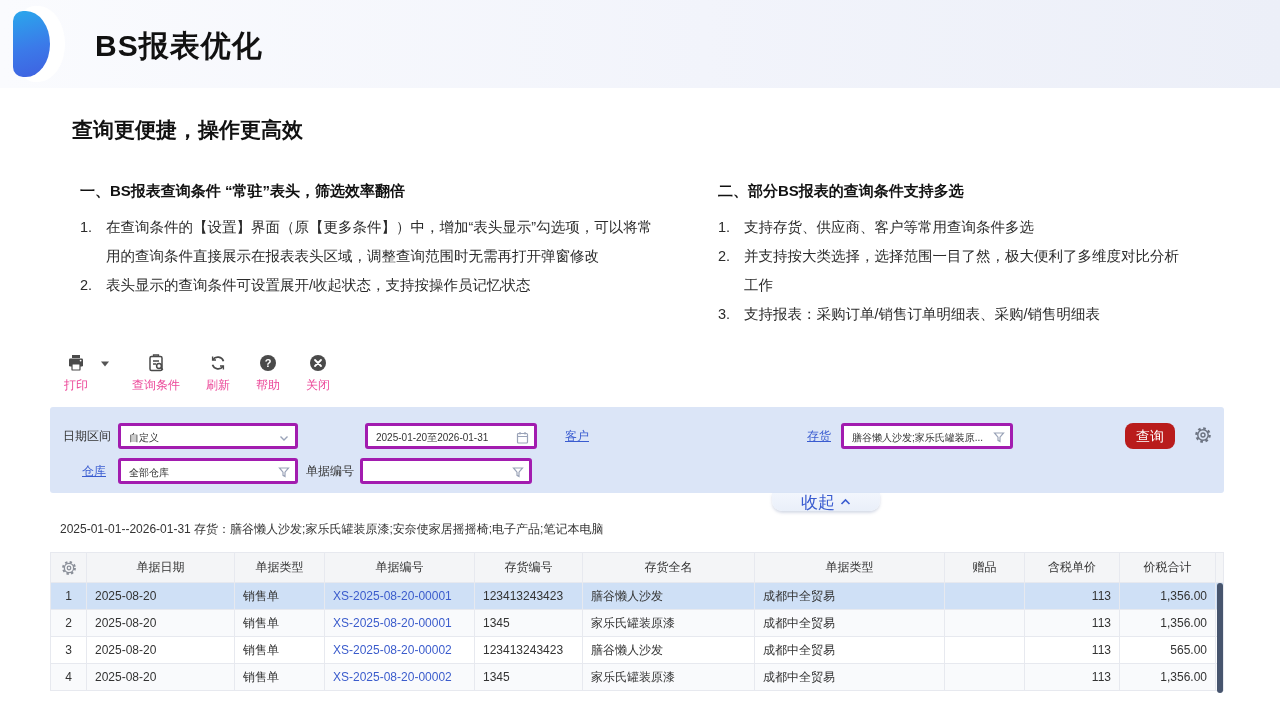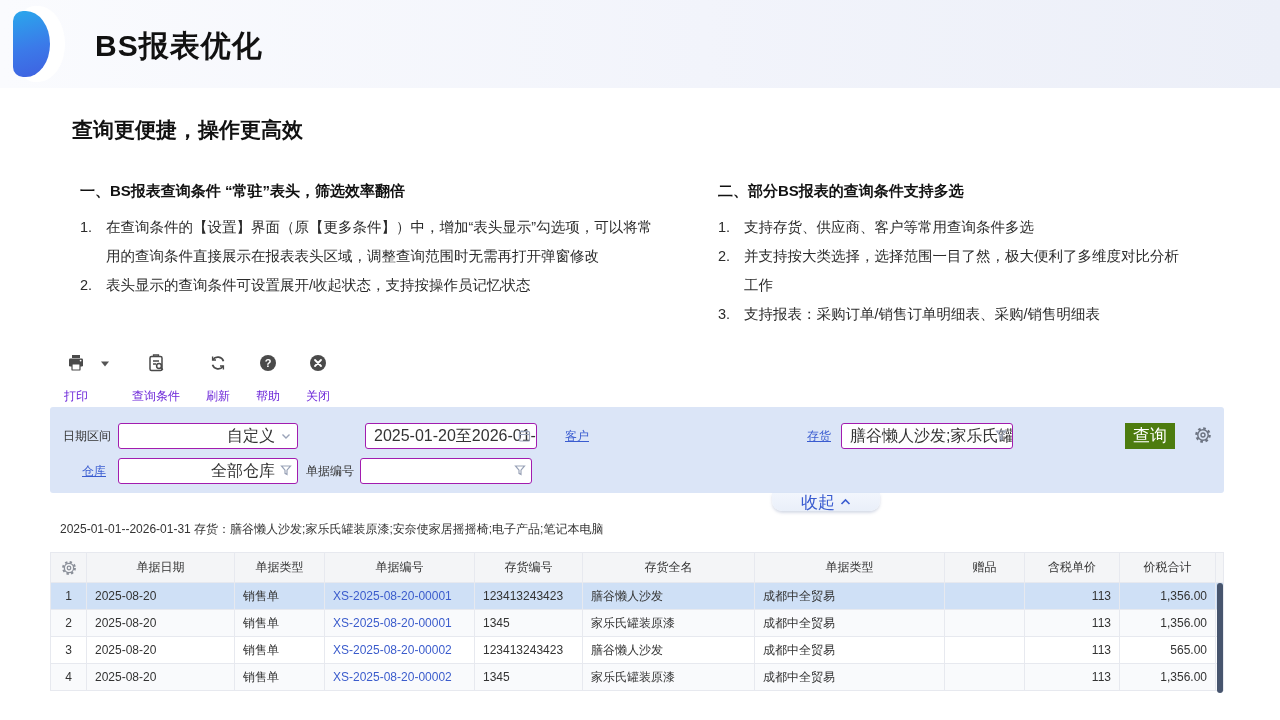--- a/index.html
+++ b/index.html
@@ -28,32 +28,32 @@
   .olist .n { width:26px; flex:0 0 26px; }
   .olist .t { flex:1; }
 
   
   .app { position:absolute; left:50px; top:345px; width:1174px; height:375px; background:#fff; }
 
   
   .toolbar { position:absolute; left:0; top:7px; height:52px; display:flex; align-items:flex-start; padding-left:14px; }
   .tool { display:flex; flex-direction:column; align-items:center; margin-right:26px; cursor:pointer; }
   .tool .ticon { height:22px; display:flex; align-items:center; }
-  .tool .tlabel { font-size:12px; color:#6d28d9; margin-top:14px; white-space:nowrap; }
+  .tool .tlabel { font-size:12px; color:#ec4899; margin-top:3px; white-space:nowrap; }
   .print-caret { margin:8px 0 0 -14px; margin-right:22px; }
 
   
   .filterbar { position:absolute; left:0; top:62px; width:1174px; height:86px; background:#dbe5f7; border-radius:3px; }
   .f-label { position:absolute; font-size:12px; color:#333; line-height:26px; }
   .f-link { position:absolute; font-size:12px; color:#3a5cd0; line-height:26px; text-decoration:underline; cursor:pointer; }
-  .f-field { position:absolute; height:26px; background:#fff; border:1px solid #a21caf; border-radius:3px;
-    font-size:16px; color:#333; line-height:24px; padding:0 22px 0 8px; white-space:nowrap; overflow:hidden;text-align:right; }
+  .f-field { position:absolute; height:26px; background:#fff; border:3px solid #a21caf; border-radius:3px;
+    font-size:10px; color:#333; line-height:24px; padding:0 22px 0 8px; white-space:nowrap; overflow:hidden; }
   .f-field .fic { position:absolute; right:5px; top:5px; }
-  .btn-query { position:absolute; left:1075px; top:16px; width:50px; height:26px; background:#4d7c0f; color:#fff;
-    font-size:17px; border:none; border-radius:0; line-height:26px; text-align:center; cursor:pointer; }
+  .btn-query { position:absolute; left:1075px; top:16px; width:50px; height:26px; background:#b91c1c; color:#fff;
+    font-size:14px; border:none; border-radius:8px; line-height:26px; text-align:center; cursor:pointer; }
   .f-gear { position:absolute; left:1144px; top:19px; cursor:pointer; }
 
   
   .collapse-tab { position:absolute; left:722px; top:148px; width:108px; height:18px;
     background:linear-gradient(180deg,#f2f6fd,#e9eff9); border-radius:0 0 10px 10px;
     box-shadow:0 2px 3px rgba(90,110,160,0.25); display:flex; align-items:center; justify-content:center; cursor:pointer; }
   .collapse-tab span { font-size:17px; color:#3a5cd0; margin-right:5px; }
 
   
   .summary { position:absolute; left:10px; top:176px; font-size:12px; color:#333; white-space:nowrap; }

